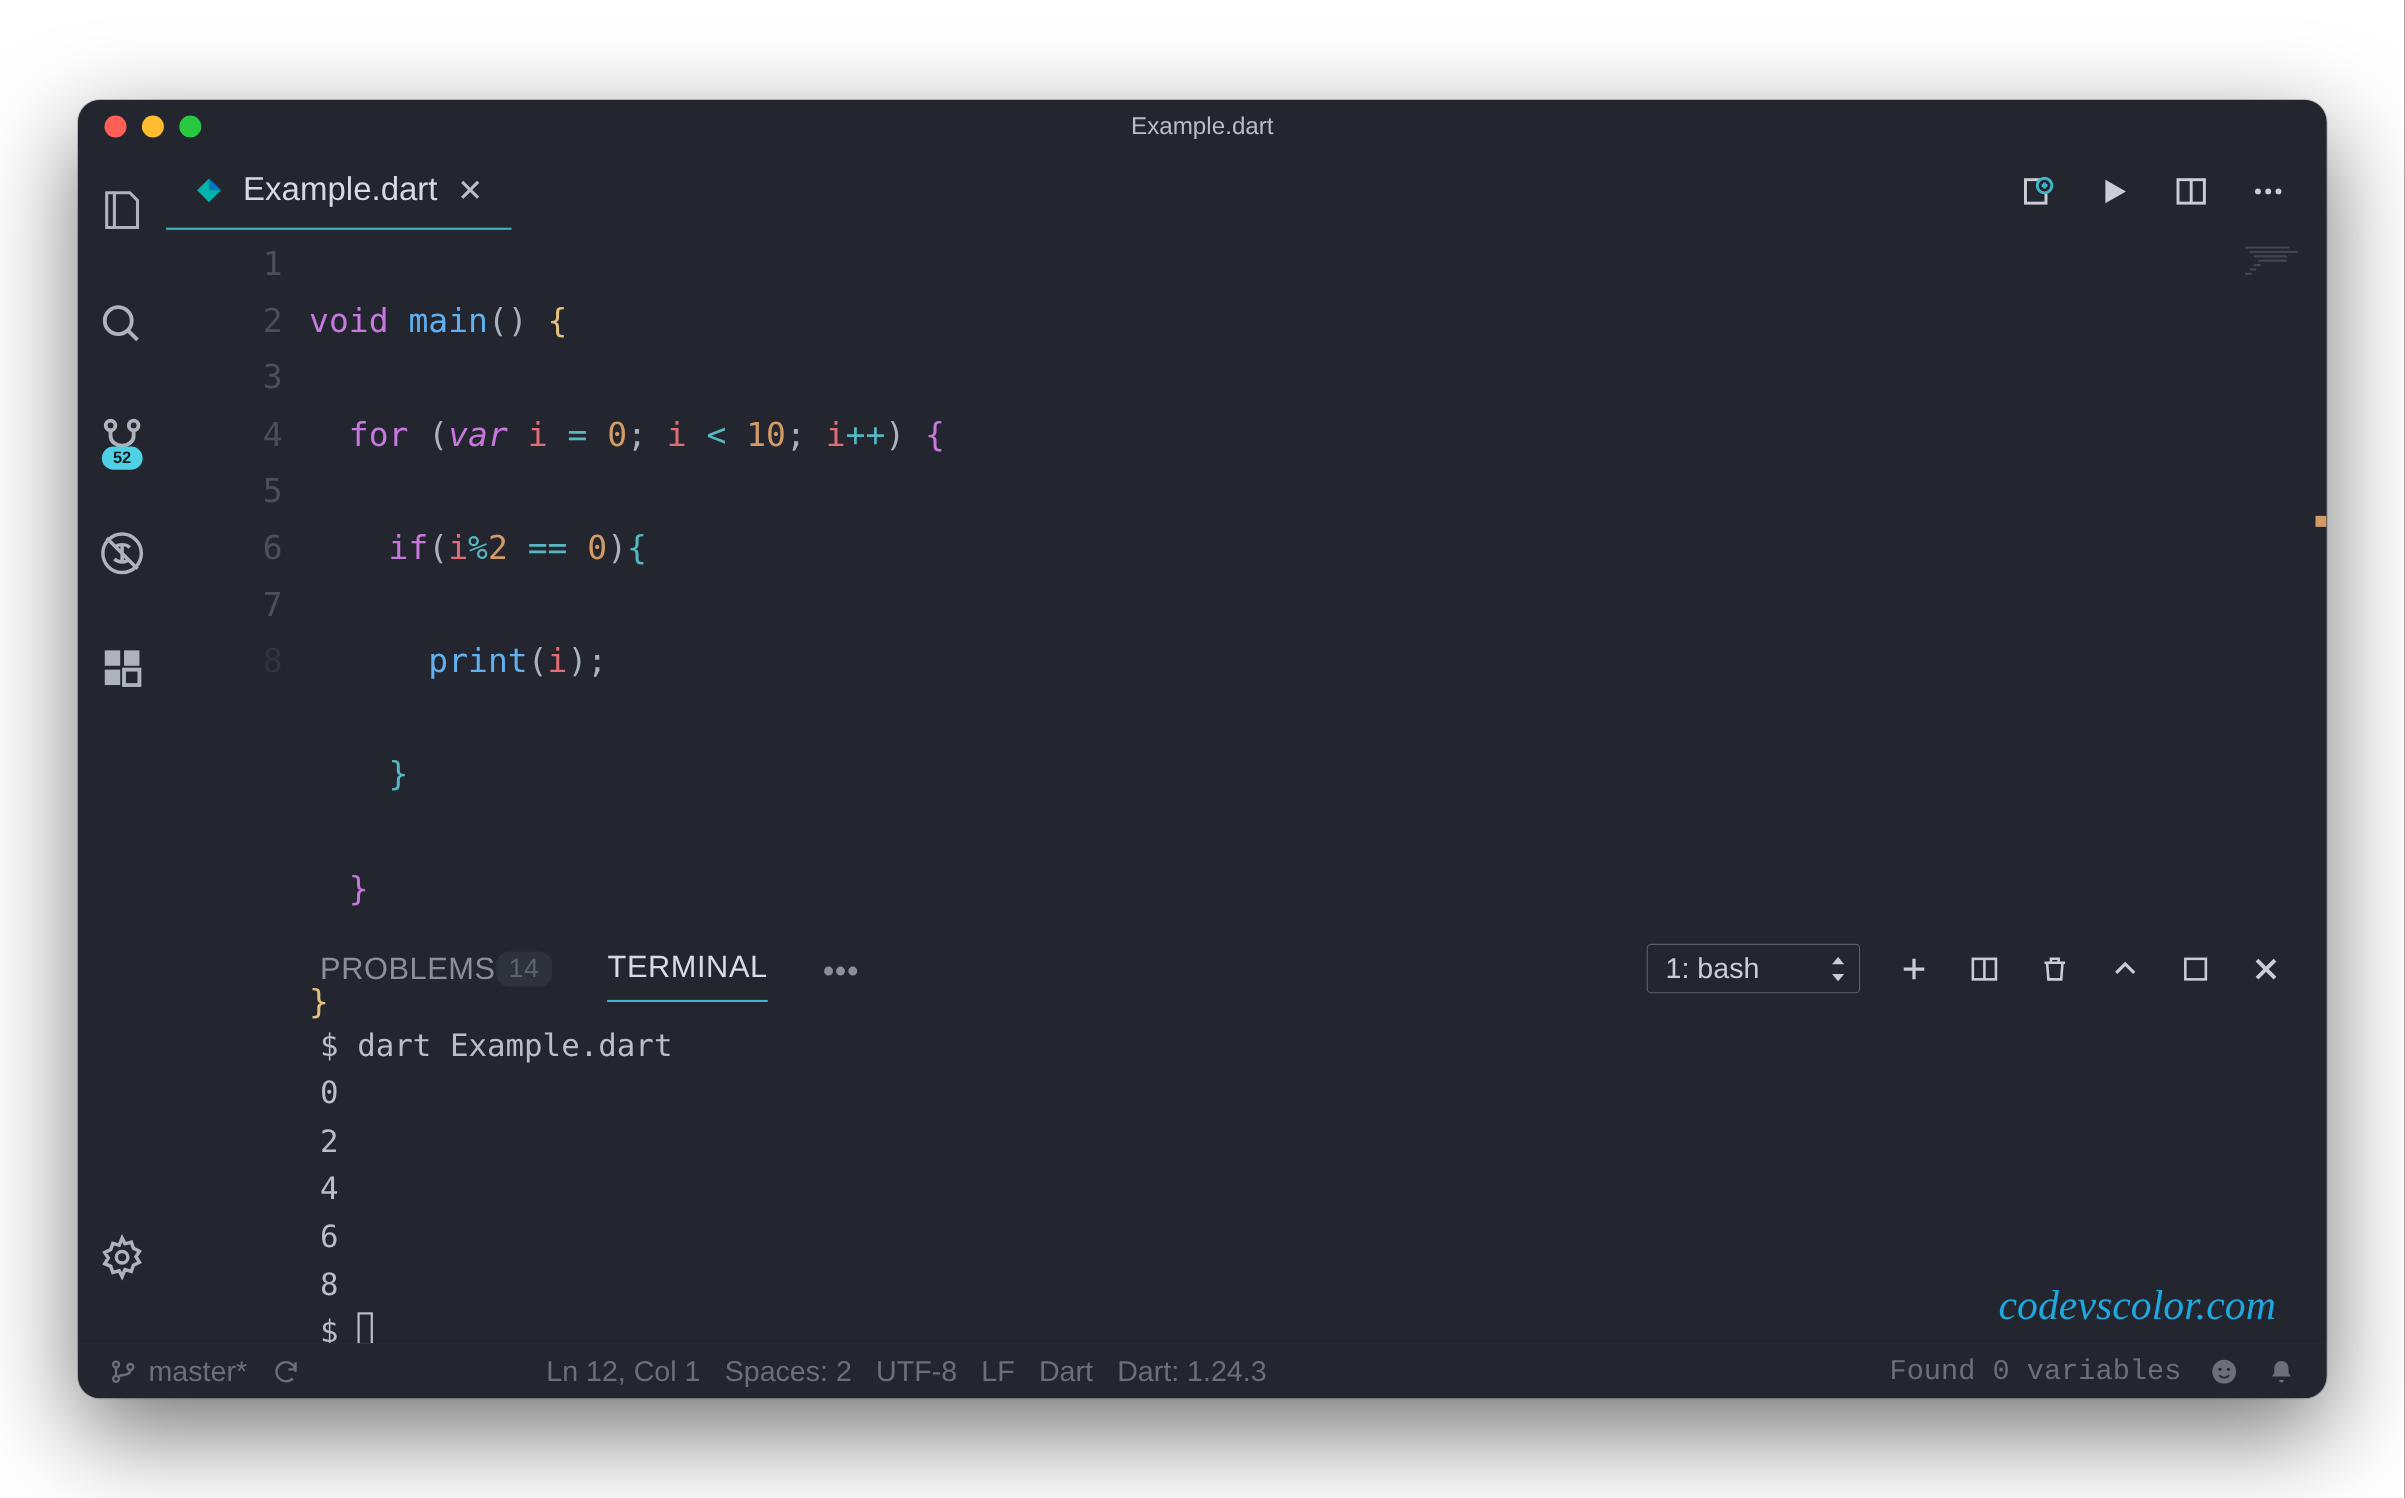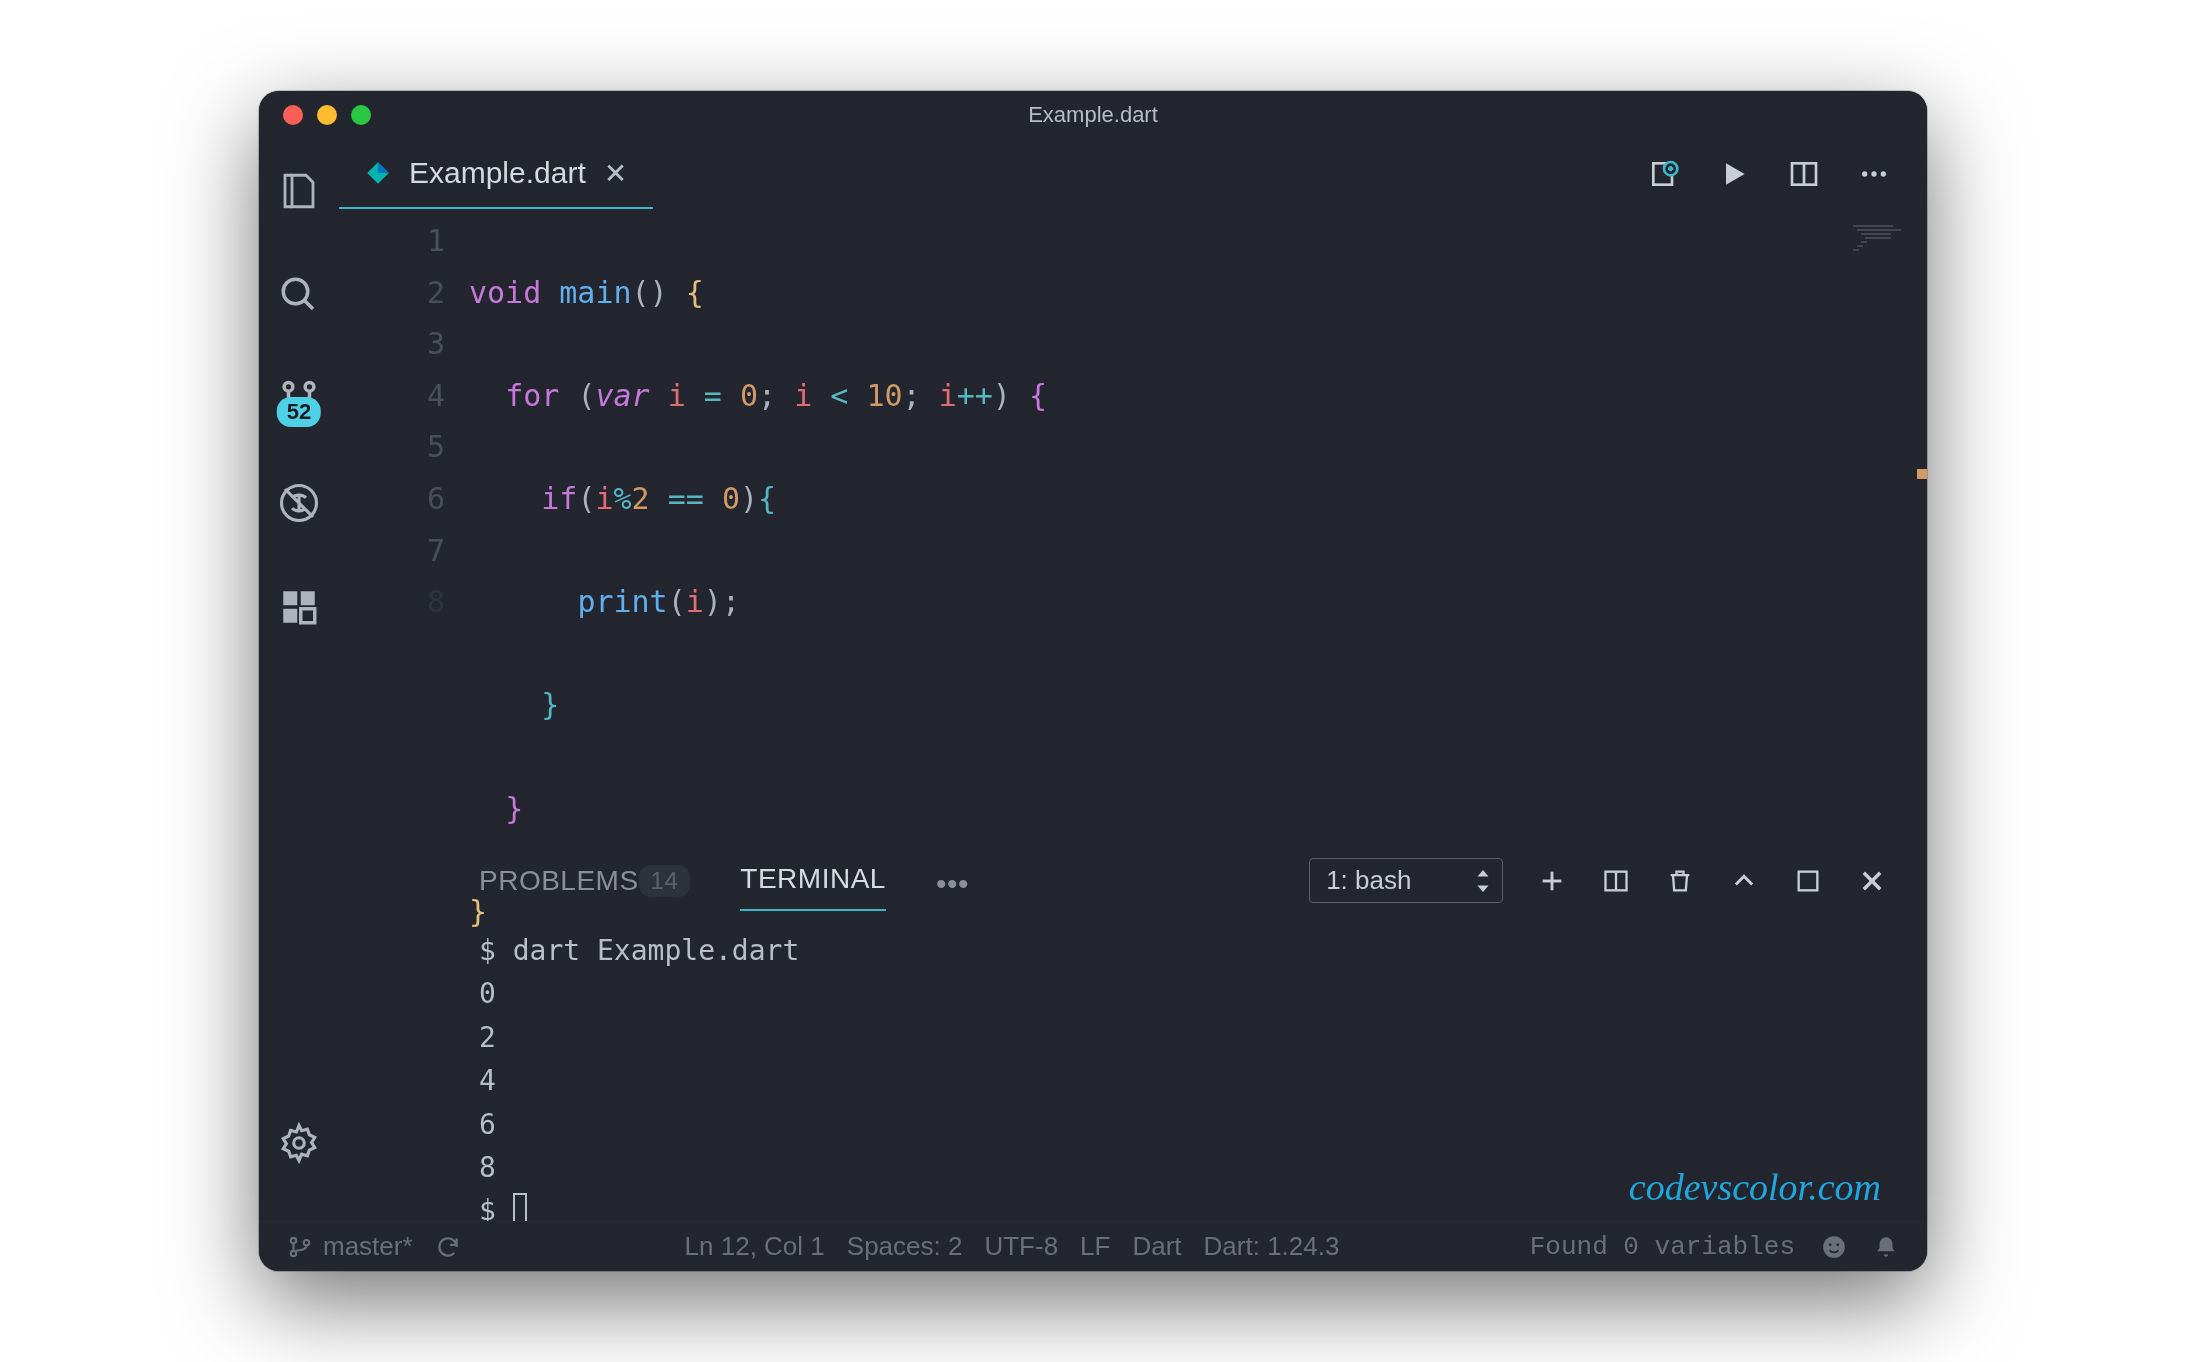--- a/index.html
+++ b/index.html
@@ -7,21 +7,21 @@
     background: #fff;
     font-family: -apple-system, BlinkMacSystemFont, "Segoe UI", sans-serif;
     width: 2186px;
     height: 1362px;
     padding: 70px;
     display: flex;
     align-items: center;
     justify-content: center;
   }
   .window {
-    width: 1668px;
+    width: 2044px;
     height: 1180px;
     background: #23262e;
     border-radius: 20px;
     box-shadow: 0 30px 90px rgba(0,0,0,0.55), 0 0 0 1px rgba(0,0,0,0.2);
     display: flex;
     flex-direction: column;
     overflow: hidden;
     position: relative;
   }
   .titlebar {
@@ -44,21 +44,21 @@
   .body { flex: 1; display: flex; min-height: 0; }
   .activity-bar {
     width: 80px; background: #23262e; display: flex; flex-direction: column;
     align-items: center; padding-top: 30px; gap: 60px; flex-shrink: 0;
   }
   .activity-bar .spacer { flex: 1; }
   .ab-item { width: 44px; height: 44px; display:flex; align-items:center; justify-content:center; color:#afb3bb; position:relative; cursor:pointer; }
   .ab-item svg { width: 42px; height: 42px; }
   .badge {
     position:absolute; bottom:-6px; left:50%; transform:translateX(-50%);
-    background:#4fd1e5; color:#1b1d23; font-size:22px; font-weight:600;
+    background:#4fd1e5; color:#1b1d23; font-size:15px; font-weight:600;
     padding:2px 10px; border-radius:14px;
   }
   .main { flex:1; display:flex; flex-direction:column; min-width:0; }
   .tabs-row {
     height: 70px; display:flex; align-items:center; background:#23262e;
     border-bottom: none;
   }
   .tab {
     height:100%; display:flex; align-items:center; gap:18px;
     padding:0 26px; color:#d5d9e0; font-size:30px; cursor:pointer;

